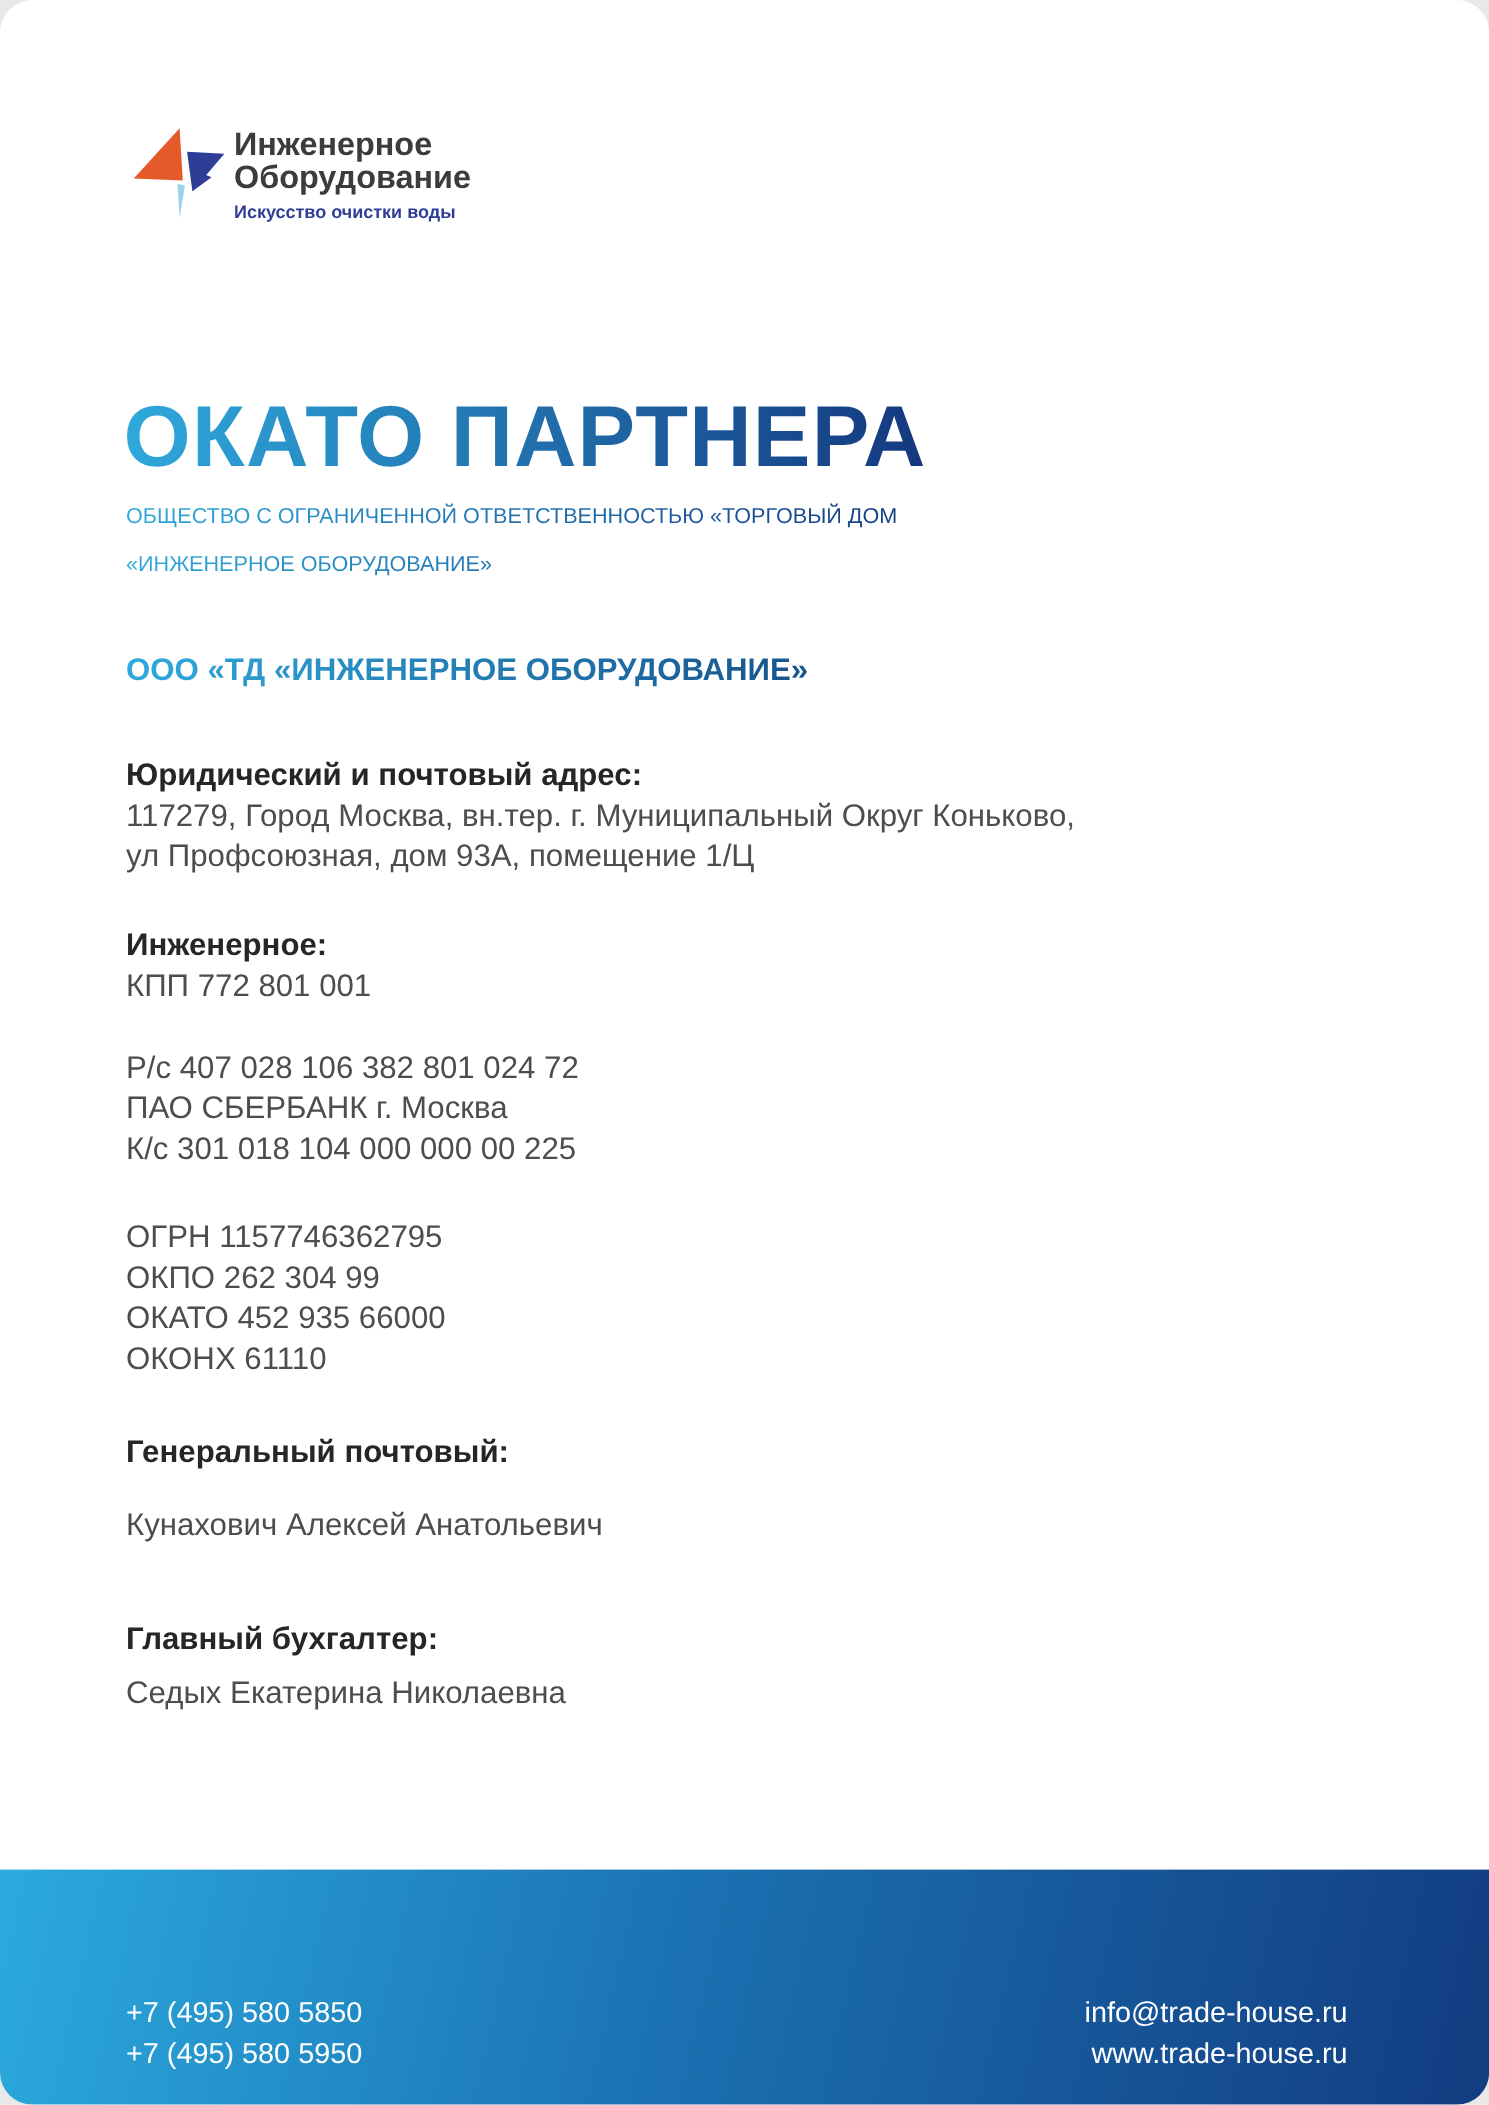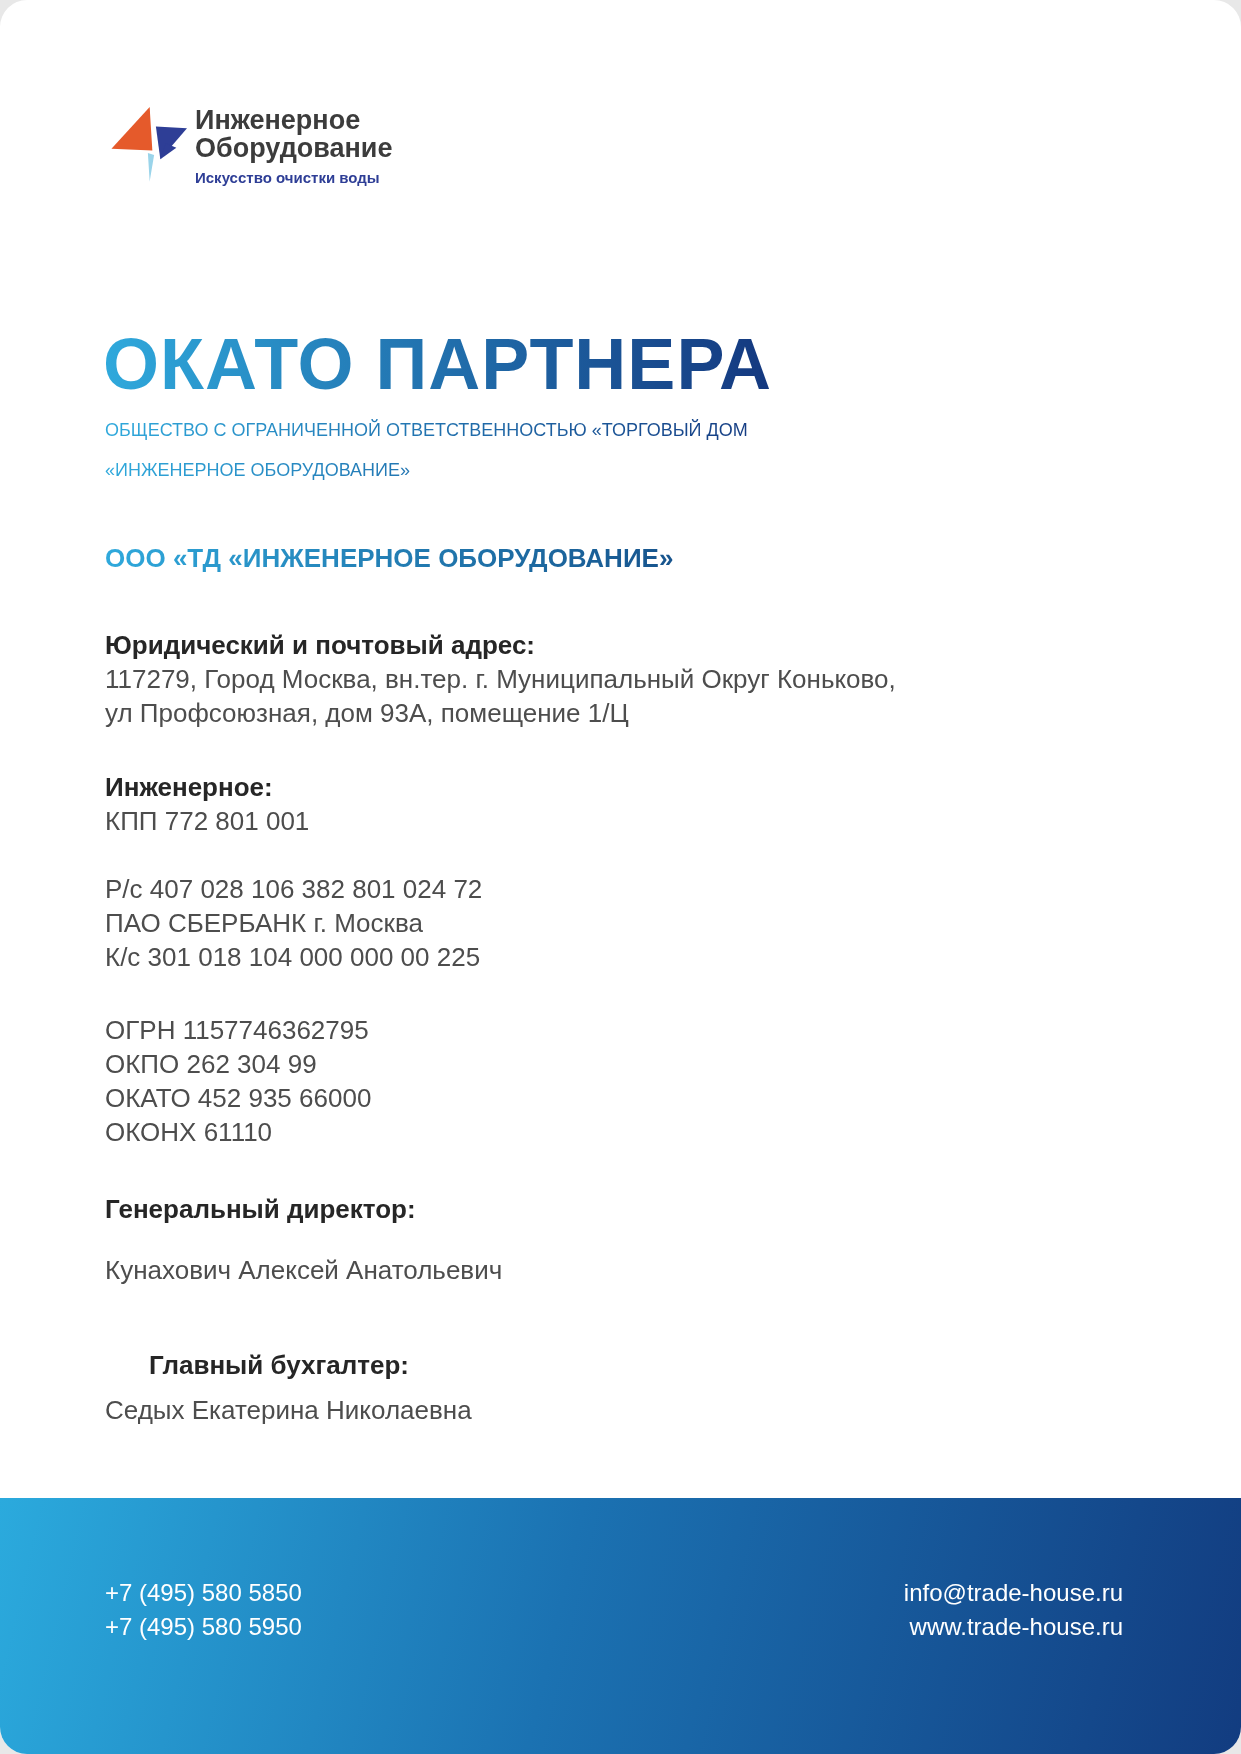--- a/index.html
+++ b/index.html
@@ -58,30 +58,30 @@
   .body-block{
     position:absolute;left:105px;top:628px;right:80px;
     font-size:26px;line-height:34px;color:var(--c-body-text);
   }
   .body-block .line{white-space:nowrap;}
   .label{font-weight:700;color:var(--c-dark-text);}
   .gap-40{margin-top:40px;}
   .gap-34{margin-top:34px;}
   .gap-39{margin-top:39px;}
   .gap-43{margin-top:43px;}
-  .gap-61{margin-top:61px;margin-left:44px;}
+  .gap-61{margin-top:61px;}
   .name-offset{margin-top:27px;}
   .name-offset2{margin-top:11px;}
   
   .footer{
-    position:absolute;left:0;bottom:0;width:1241px;height:256px;
+    position:absolute;left:0;bottom:0;width:1241px;height:196px;
     background:linear-gradient(103deg,#2BAADD 0%,#1B72B2 45%,#123C80 100%);
     box-sizing:border-box;
     padding:78px 118px 0 105px;
-    display:flex;justify-content:space-between;align-items:flex-start;
+    display:flex;justify-content:space-between;align-items:center;
     color:#ffffff;font-size:24px;line-height:34px;
   }
   .footer .col-right{text-align:right;}
 </style>
 </head>
 <body>
 
 <div class="page">
 
   <div class="logo">
@@ -118,21 +118,21 @@
 
     <div class="line gap-34">Р/с 407 028 106 382 801 024 72</div>
     <div class="line">ПАО СБЕРБАНК г. Москва</div>
     <div class="line">К/с 301 018 104 000 000 00 225</div>
 
     <div class="line gap-39">ОГРН 1157746362795</div>
     <div class="line">ОКПО 262 304 99</div>
     <div class="line">ОКАТО 452 935 66000</div>
     <div class="line">ОКОНХ 61110</div>
 
-    <div class="line label gap-43">Генеральный директор:</div>
+    <div class="line label gap-43">Генеральный почтовый:</div>
     <div class="line name-offset">Кунахович Алексей Анатольевич</div>
 
     <div class="line label gap-61">Главный бухгалтер:</div>
     <div class="line name-offset2">Седых Екатерина Николаевна</div>
 
   </div>
 
   <div class="footer">
     <div class="col-left">
       <div>+7 (495) 580 5850</div>

